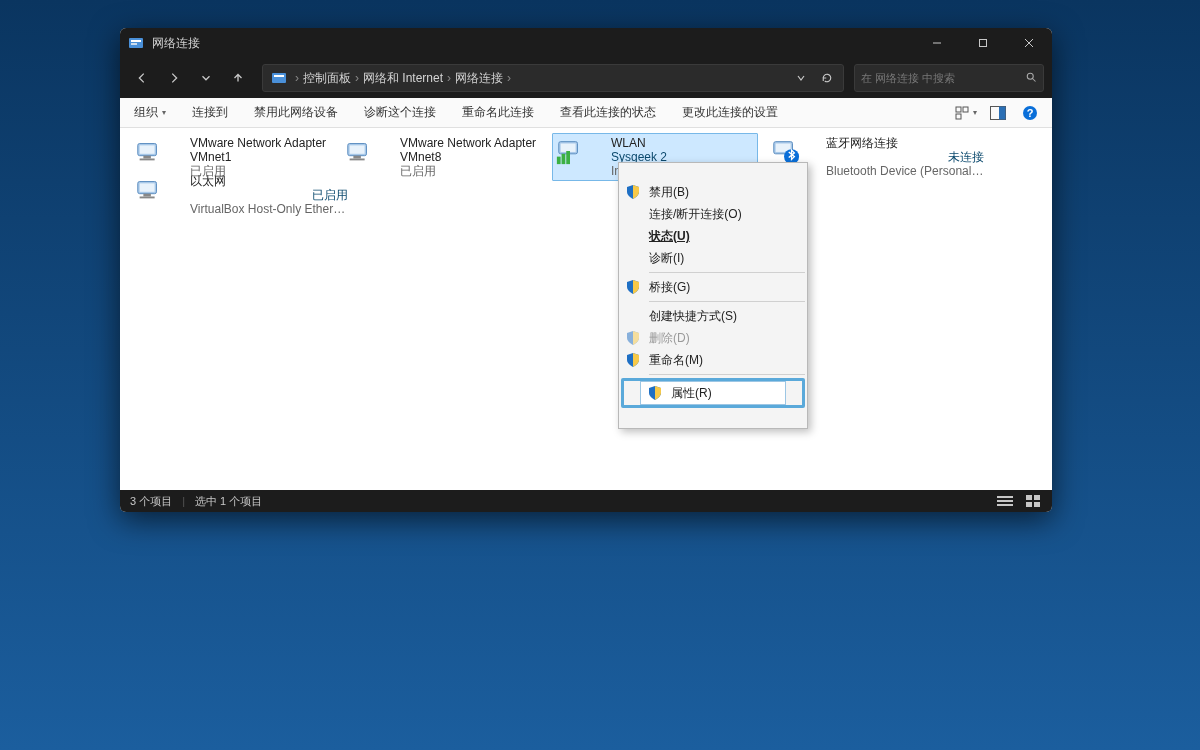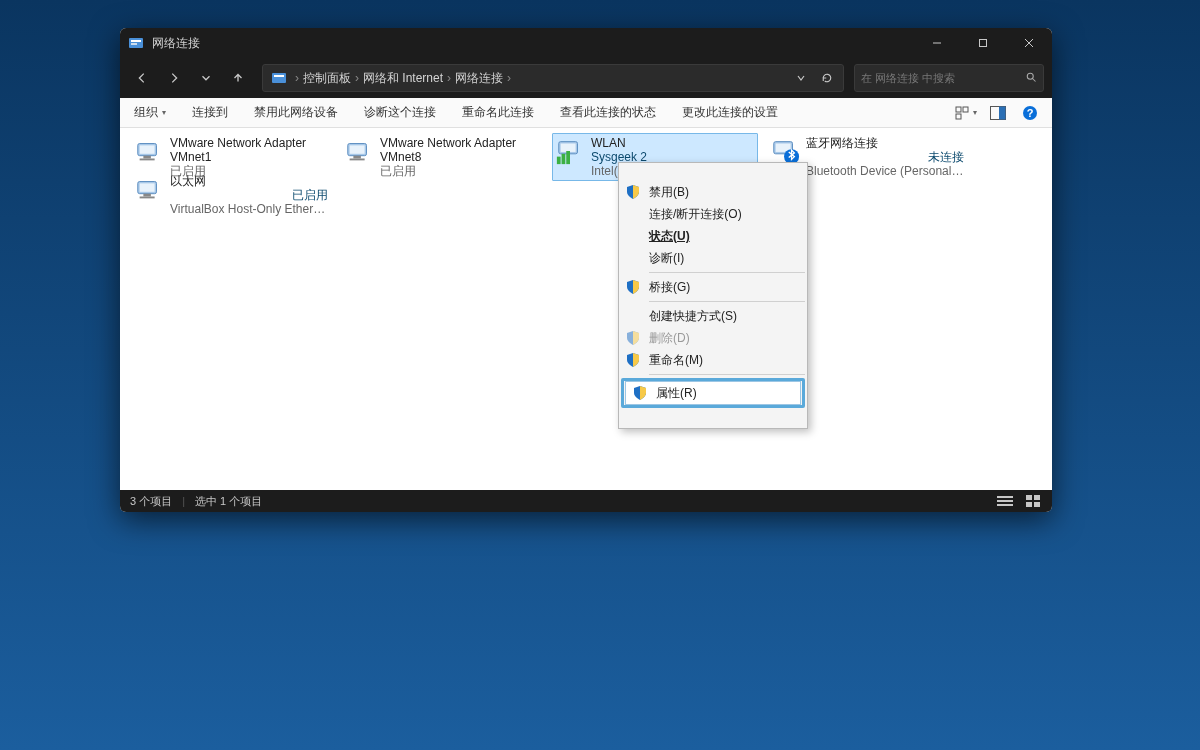--- a/index.html
+++ b/index.html
@@ -22,28 +22,28 @@
   .searchbox input { background: transparent; border: none; outline: none; color: #d4d4d4; font-size: 11px; flex: 1; }
   .searchbox input::placeholder { color: #777; }
   .toolbar { background: #fafafa; border-bottom: 1px solid #e0e0e0; height: 30px; display: flex; align-items: center; padding: 0 10px; font-size: 12px; color: #333; gap: 18px; }
   .tool-item { cursor: pointer; display: flex; align-items: center; gap: 4px; padding: 2px 4px; }
   .tool-right { margin-left: auto; display: flex; align-items: center; gap: 8px; }
   .tool-right .icon-btn { width: 24px; height: 24px; display: flex; align-items: center; justify-content: center; cursor:pointer;}
   .content { flex: 1; background: #ffffff; position: relative; overflow: hidden; }
   .conn-item { position: absolute; width: 200px; display: flex; align-items: flex-start; gap: 6px; padding: 2px; cursor: default; }
   .conn-item.selected { background: #cde8ff; border: 1px solid #77b8e8; border-radius: 1px; }
   .conn-icon { width: 30px; height: 30px; flex-shrink: 0; display:flex; align-items:center; justify-content:center;}
-  .conn-lines { font-size: 12px; line-height: 14px; }
+  .conn-lines { font-size: 12px; line-height: 14px; margin-left: 20px; }
   .conn-lines .ln1 { color: #222; }
   .conn-lines .ln2 { color: #0c4a6e; text-align: right; }
   .conn-lines .ln3 { color: #666; white-space: nowrap; overflow: hidden; text-overflow: ellipsis; max-width: 158px; }
   .ctxmenu { position: absolute; left: 620px; top: 160px; width: 190px; background: #f4f4f4; border: 1px solid #b8b8b8; box-shadow: 3px 3px 8px rgba(0,0,0,0.25); font-size: 12px; padding: 18px 0; z-index: 10; }
   .ctx-item { display: flex; align-items: center; height: 22px; padding: 0 10px 0 30px; position: relative; cursor: default; color: #222;}
   .ctx-item.disabled { color: #9a9a9a; }
-  .ctx-item.highlight { background: #ffffff; border: 1px solid #9cc6e4; margin: 0 1px; height: 24px;}
+  .ctx-item.highlight { background: #ffffff; border: 1px solid #9cc6e4; margin: 0 16px; height: 24px;}
   .ctx-wrap-highlight { border: 3px solid #5aa9da; margin: 2px; border-radius: 2px;}
   .ctx-sep { height: 1px; background: #d0d0d0; margin: 3px 2px 3px 30px; }
   .ctx-shield { position: absolute; left: 6px; width: 16px; height: 16px; display:flex; align-items:center; justify-content:center; }
   .statusbar { background: #1c1c1c; height: 22px; display: flex; align-items: center; color: #c8c8c8; font-size: 11px; padding: 0 10px; gap: 10px; }
   .statusbar .sb-sep { color: #555; }
   .statusbar .sb-spacer { flex: 1; }
   .sb-icon { width: 18px; height: 14px; display: flex; align-items: center; justify-content: center; cursor:pointer;}
 </style>
 </head>
 <body>

